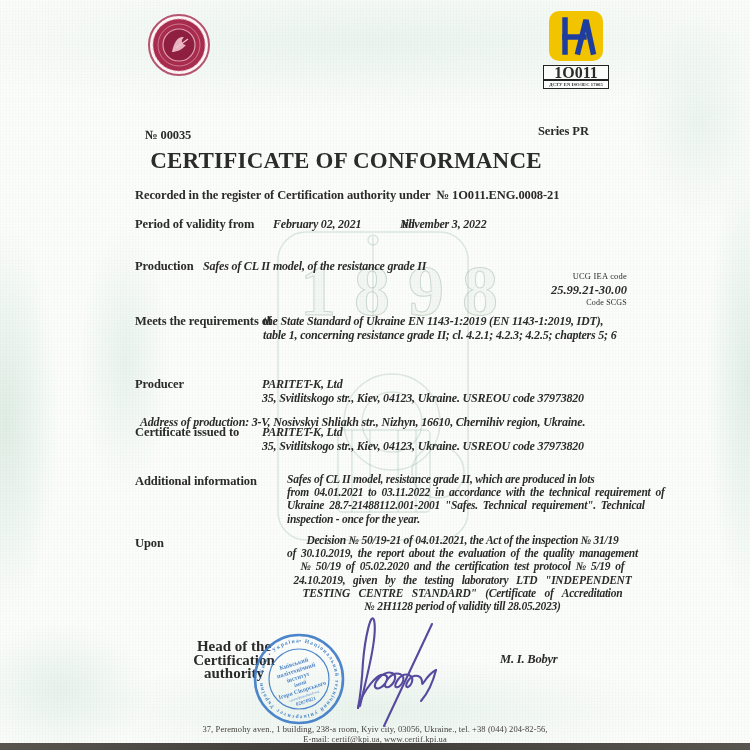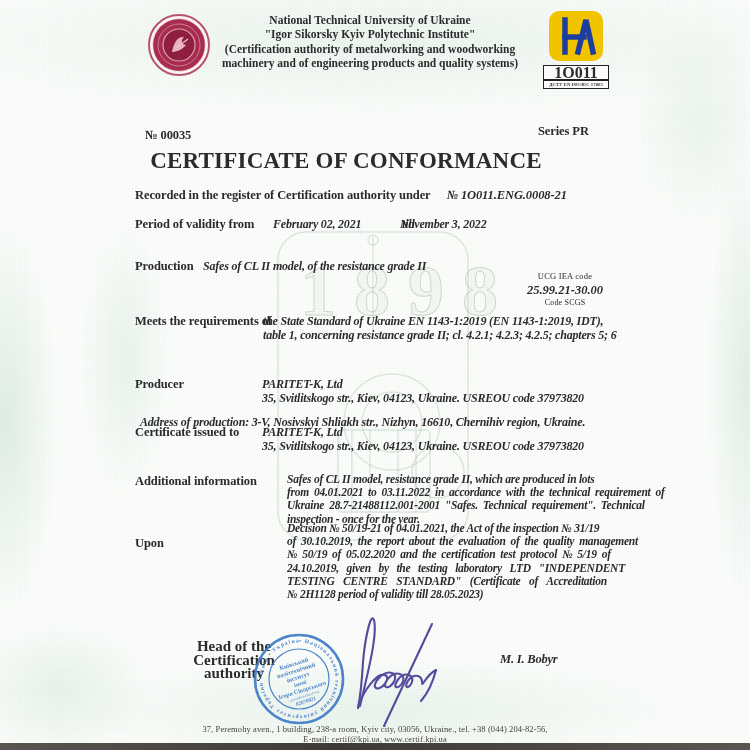--- a/index.html
+++ b/index.html
@@ -22,22 +22,22 @@
   .lbl{font-weight:bold;font-size:12.5px;letter-spacing:-0.1px;white-space:nowrap;}
   .val{font-weight:bold;font-style:italic;font-size:12px;letter-spacing:-0.2px;white-space:nowrap;}
   .para{font-weight:bold;font-style:italic;font-size:11.5px;letter-spacing:-0.25px;line-height:13.2px;}
   .para div{white-space:nowrap;margin-left:25px;}
   .para .stretch{word-spacing:2.3px;}
   .header-text{left:185px;top:13px;width:370px;text-align:center;font-weight:bold;font-size:11.5px;line-height:14.3px;}
   .cert-no{left:145px;top:128px;}
   .series{left:538px;top:124px;}
   .title{left:0;top:148px;width:692px;text-align:center;font-weight:bold;font-size:23px;margin:0;letter-spacing:0.2px;}
   .recorded{left:135px;top:188px;}
-  .recorded .num{font-style:italic;margin-left:16px;}
-  .ucg{left:503px;top:271px;width:124px;text-align:center;}
+  .recorded .num{margin-left:6px;}
+  .ucg{left:503px;top:271px;width:124px;text-align:right;}
   .ucg .small{font-size:8.5px;font-weight:normal;letter-spacing:0.2px;}
   .ucg .code{font-weight:bold;font-style:italic;font-size:12.5px;margin-top:2px;}
   .accr{left:543px;top:10px;width:66px;text-align:center;}
   .accr .code-box{border:1.5px solid #222;font-weight:bold;font-size:16px;line-height:13px;margin-top:3px;background:rgba(255,255,255,0.6);}
   .accr .std-box{border:1px solid #222;font-weight:bold;font-size:4.6px;line-height:7px;letter-spacing:0.1px;background:rgba(255,255,255,0.6);}
   .head-label{left:176px;top:640px;width:116px;text-align:center;font-weight:bold;font-size:15px;line-height:13.5px;}
   .signer{left:500px;top:652px;}
   .footer{left:0;width:750px;text-align:center;font-size:8.5px;color:#44403c;letter-spacing:0.1px;}
   .bottom-strip{left:0;bottom:0;width:750px;height:7px;background:linear-gradient(90deg,#59554f,#3e3b37 45%,#59554f);}
   svg{display:block;}
@@ -67,26 +67,20 @@
   <svg class="abs" style="left:146px;top:12px;" width="66" height="66" viewBox="0 0 66 66">
     <circle cx="33" cy="33" r="30" fill="#fdf4f6" stroke="#b5546e" stroke-width="2"></circle>
     <circle cx="33" cy="33" r="26" fill="#a72c4e"></circle>
     <circle cx="33" cy="33" r="26" fill="none" stroke="#d88ca0" stroke-width="1" stroke-dasharray="2 2"></circle>
     <circle cx="33" cy="33" r="16" fill="#8f1f40" stroke="#dfa0b2" stroke-width="1.2"></circle>
     <path d="M26 40 C28 30 32 24 38 25 C34 29 36 33 40 33 C36 38 30 40 26 40 Z" fill="#e8b4c0"></path>
     <path d="M30 36 L42 27" stroke="#f0c6d0" stroke-width="1.2" fill="none"></path>
     <circle cx="33" cy="33" r="21" fill="none" stroke="#d88ca0" stroke-width="0.8"></circle>
   </svg>
 
-  <div class="abs header-text">
-    <div>National Technical University of Ukraine</div>
-    <div>"Igor Sikorsky Kyiv Polytechnic Institute"</div>
-    <div>(Certification authority of metalworking and woodworking</div>
-    <div>machinery and of engineering products and quality systems)</div>
-  </div>
 
   <div class="abs accr">
     <svg width="56" height="52" viewBox="0 0 56 52" style="margin:0 auto;">
       <rect x="1" y="1" width="54" height="50" rx="10" fill="#f2c400"></rect>
       <g stroke="#1d3e9e" stroke-width="5.5" fill="none" stroke-linecap="square">
         <path d="M17 10 V 42"></path>
         <path d="M17 27 H 36"></path>
         <path d="M30 42 L 38 10 L 45 42"></path>
       </g>
     </svg>
@@ -132,21 +126,21 @@
 
   <div class="abs lbl" style="left:135px;top:474px;text-align:center;">Additional information</div>
   <div class="abs para" style="left:262px;top:473px;">
     <div>Safes of CL II model, resistance grade II, which are produced in lots</div>
     <div class="stretch">from 04.01.2021 to 03.11.2022 in accordance with the technical requirement of</div>
     <div class="stretch">Ukraine 28.7-21488112.001-2001 "Safes. Technical requirement". Technical</div>
     <div>inspection - once for the year.</div>
   </div>
 
   <div class="abs lbl" style="left:135px;top:536px;">Upon</div>
-  <div class="abs para" style="left:262px;top:522px;">
+  <div class="abs para" style="left:262px;top:534px;text-align:center;">
     <div>Decision № 50/19-21 of 04.01.2021, the Act of the inspection № 31/19</div>
     <div class="stretch">of 30.10.2019, the report about the evaluation of the quality management</div>
     <div class="stretch">№ 50/19 of 05.02.2020 and the certification test protocol № 5/19 of</div>
     <div class="stretch" style="word-spacing:5px;">24.10.2019, given by the testing laboratory LTD "INDEPENDENT</div>
     <div class="stretch" style="word-spacing:6px;">TESTING CENTRE STANDARD" (Certificate of Accreditation</div>
     <div>№ 2H1128 period of validity till 28.05.2023)</div>
   </div>
 
   <div class="abs head-label">
     <div>Head of the</div>

